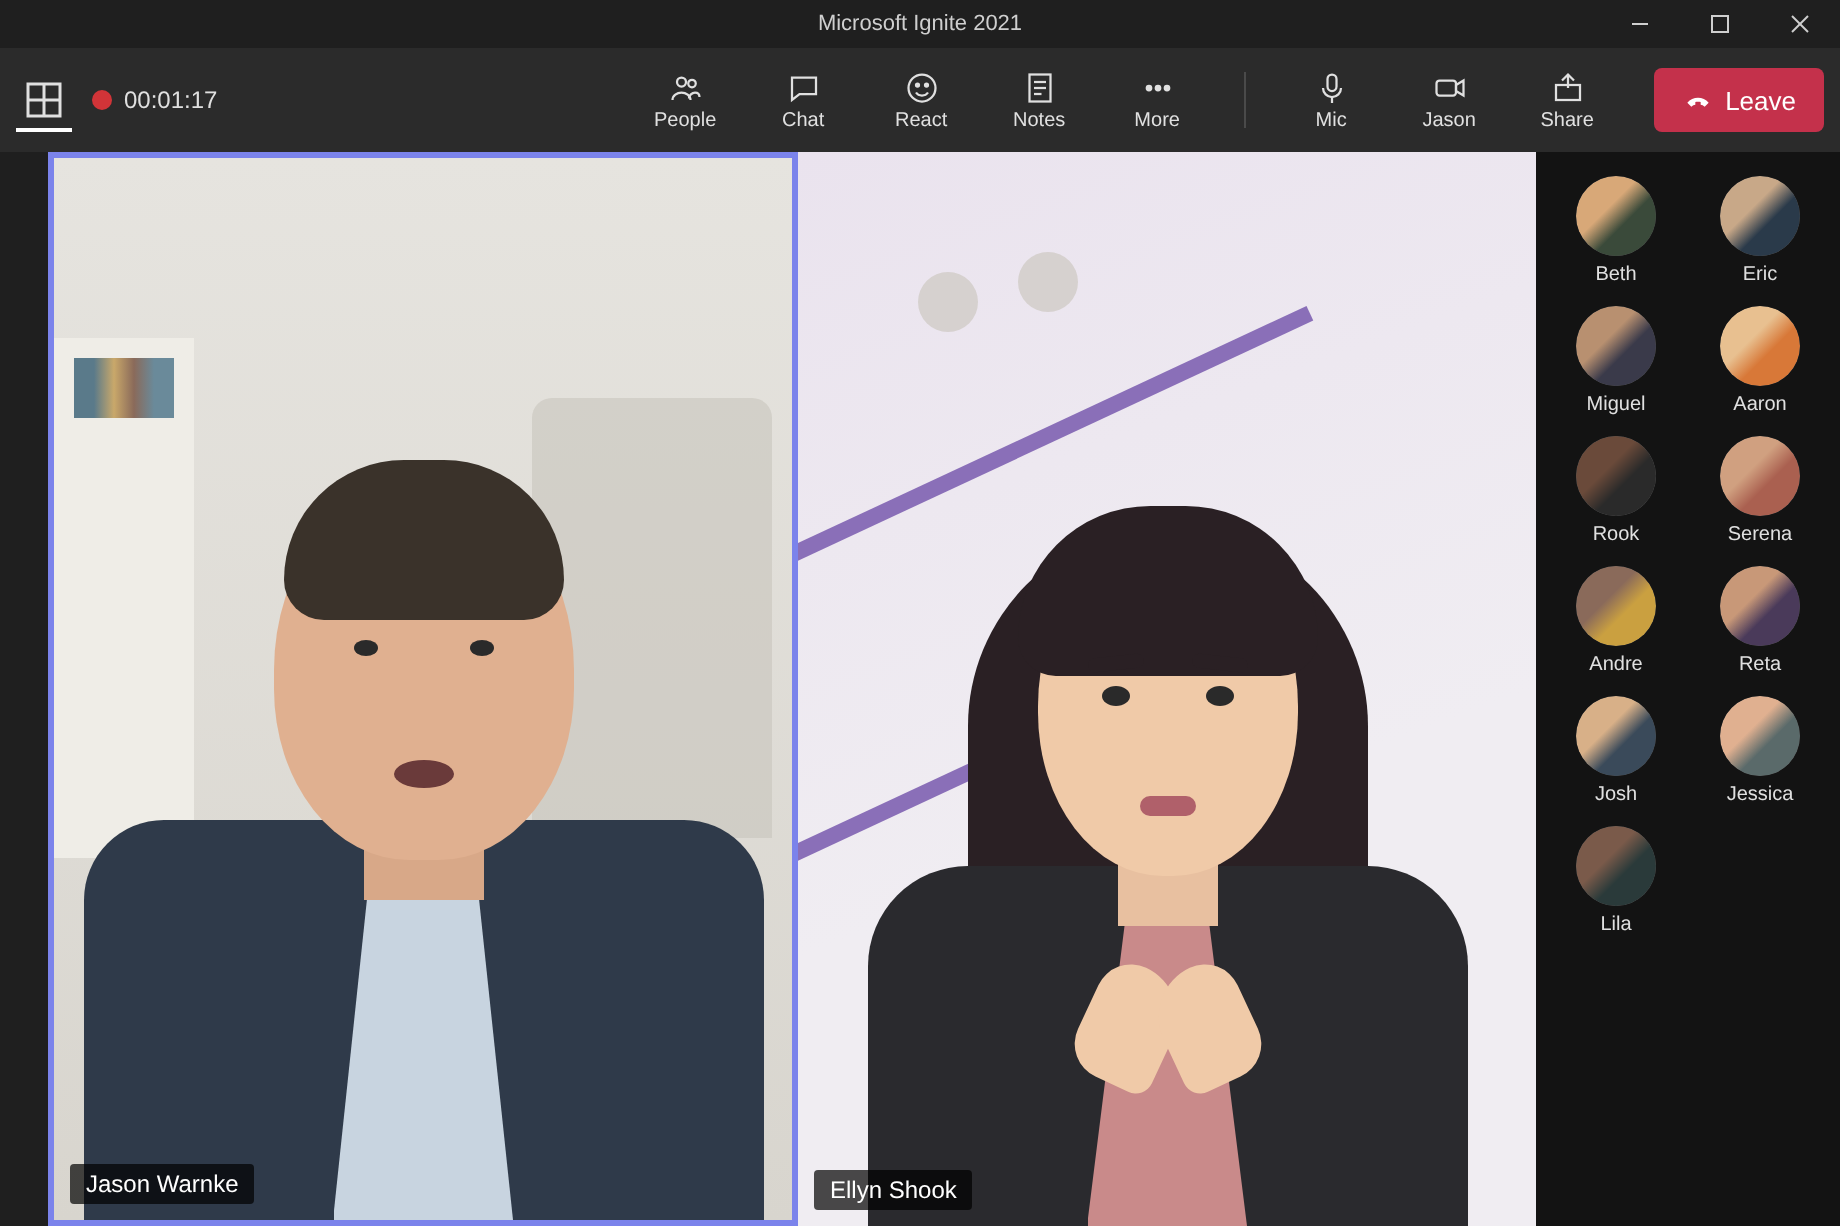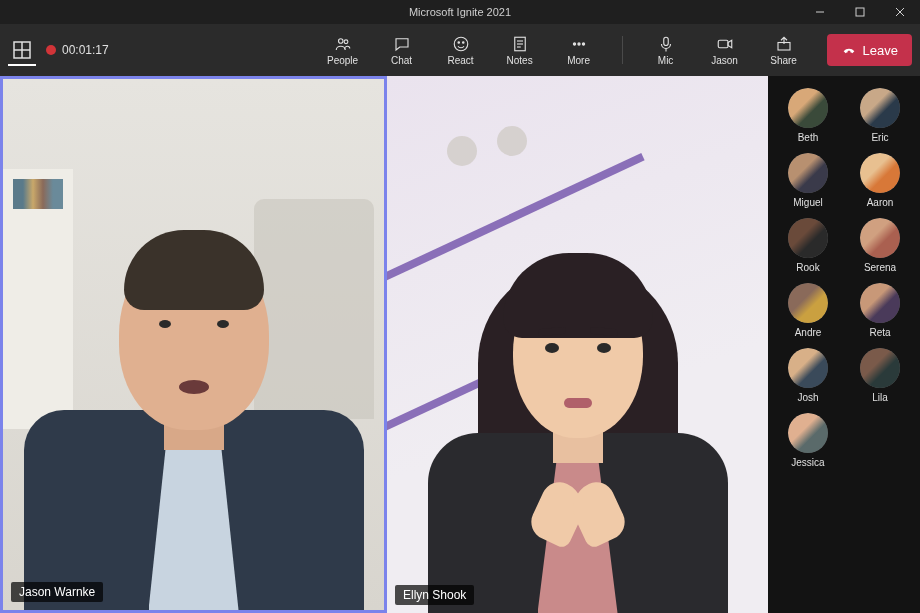--- a/index.html
+++ b/index.html
@@ -21,21 +21,21 @@
   
   .toolbar-right { margin-left: auto; display: flex; align-items: center; gap: 15px; }
   .tb-btn { width: 44px; display: flex; flex-direction: column; align-items: center; justify-content: center; gap: 2px; font-size: 10px; color: #e0e0e0; cursor: pointer; padding: 4px 2px; }
   .tb-btn svg { width: 18px; height: 18px; fill: none; stroke: #e0e0e0; stroke-width: 1.5; }
   .tb-divider { width: 1px; height: 28px; background: #4a4a4a; margin: 0 6px; }
   .leave-btn { background: #c4314b; color: #fff; border: none; border-radius: 4px; height: 32px; padding: 0 14px; display: flex; align-items: center; gap: 6px; font-size: 13px; cursor: pointer; margin-left: 6px; }
   .leave-btn svg { width: 16px; height: 16px; fill: #fff; }
   
   
   .main { flex: 1; display: flex; background: #1f1f1f; min-height: 0; }
-  .video-grid { flex: 1; display: flex; }
+  .video-grid { flex: 1; display: flex; padding-left: 24px; }
   .video-tile { flex: 1; position: relative; overflow: hidden; }
   .video-tile.selected { border: 3px solid #7b83eb; }
   .tile-bg-1 { background: linear-gradient(180deg, #e6e4df 0%, #d8d5ce 100%); position: absolute; inset: 0; }
   .tile-bg-2 { background: linear-gradient(160deg, #eae3ee 0%, #f0edf2 60%); position: absolute; inset: 0; }
   .name-tag { position: absolute; bottom: 8px; left: 8px; background: rgba(0,0,0,0.7); color: #fff; font-size: 12px; padding: 3px 8px; border-radius: 2px; }
   
   
   .person1 { position: absolute; inset: 0; }
   .p1-shelf { position: absolute; left: 0; top: 90px; width: 70px; height: 260px; background: #efede7; }
   .p1-books { position: absolute; left: 10px; top: 100px; width: 50px; height: 30px; background: linear-gradient(90deg, #5a7a8a 20%, #c9a86a 40%, #8a6a5a 60%, #6a8a9a 80%); }
@@ -292,21 +292,21 @@
       </div>
     <div class="participant">
         <div class="avatar av8"></div>
         <div class="pname">Reta</div>
       </div>
     <div class="participant">
         <div class="avatar av9"></div>
         <div class="pname">Josh</div>
       </div>
     <div class="participant">
+        <div class="avatar av11"></div>
+        <div class="pname">Jessica</div>
+      </div>
+    <div class="participant">
         <div class="avatar av10"></div>
         <div class="pname">Lila</div>
       </div>
-    <div class="participant">
-        <div class="avatar av11"></div>
-        <div class="pname">Jessica</div>
-      </div>
   </div>
 </div>
 
 </body></html>

